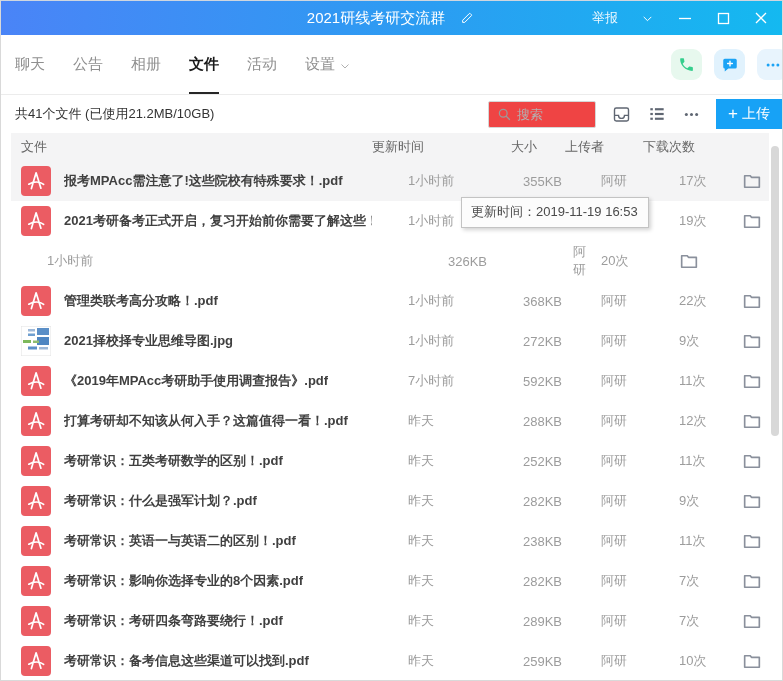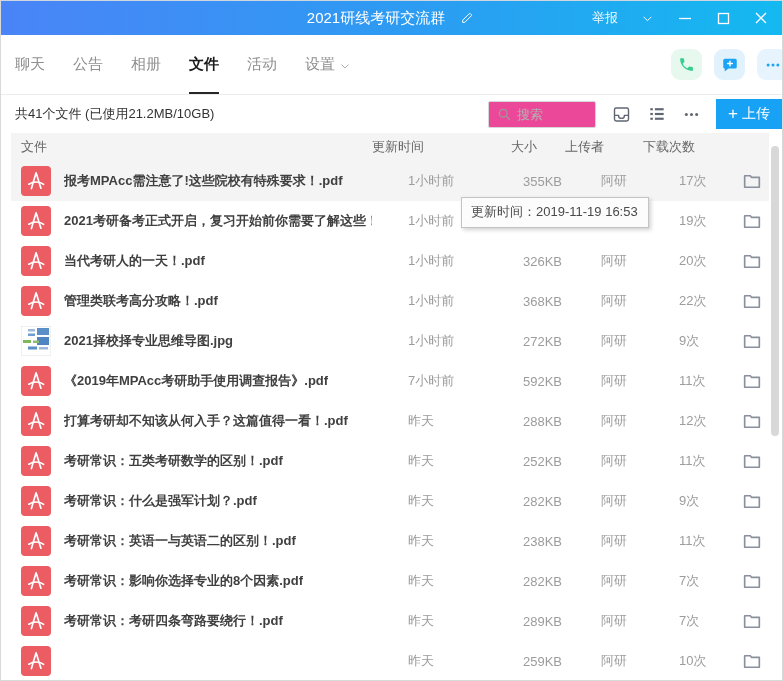--- a/index.html
+++ b/index.html
@@ -49,21 +49,21 @@
   .ic-phone { background:#e7f8ee; }
   .ic-msg   { background:#e1f2fd; }
   .ic-more  { background:#e8f4fd; }
 
   
   .toolbar { height:38px; display:flex; align-items:center; padding:0 0 0 14px; background:#fff; }
   .summary { font-size:13px; color:#333; }
   .tools { margin-left:auto; display:flex; align-items:center; gap:15px; }
   .searchbox {
     width:108px; height:27px; border:1px solid #d6d6d6; border-radius:2px;
-    display:flex; align-items:center; gap:5px; padding:0 8px; background:#ec4899;
+    display:flex; align-items:center; gap:5px; padding:0 8px; background:#ef4444;
   }
   .searchbox input {
     border:none; outline:none; width:70px; font-size:13px; color:#333;
     font-family:inherit; background:transparent;
   }
   .searchbox input::placeholder { color:#b3b3b3; }
   .tool-ic { display:flex; align-items:center; cursor:pointer; }
   .upload-btn {
     height:30px; min-width:66px; background:#17a2f6; color:#fff; border:none;
     font-size:14px; display:flex; align-items:center; justify-content:center; gap:4px;
@@ -278,29 +278,20 @@
     <div class="meta">阿研</div>
     <div class="meta">19次</div>
     <div class="folder-cell">
             <svg width="22" height="22" viewBox="0 0 24 24">
               <path d="M4 18.8V6.3h6.1l1.3 1.7H20v10.8H4z" fill="none" stroke="#8a909c" stroke-width="1.8" stroke-linejoin="round"></path>
             </svg>
           </div>
   </div>
 
   <div class="grid row">
-    <div class="name-cell">
-      <span class="file-icon">
-              <svg width="30" height="30" viewBox="0 0 30 30">
-                <rect width="30" height="30" rx="4" fill="#eb5c63"></rect>
-                <path d="M15.1 6.8 10.4 22.6 M15.1 6.8 19.9 22.2 M7.8 18.2c4.6-2.9 11.2-3.1 14.8.2" fill="none" stroke="#fff" stroke-width="1.7" stroke-linecap="round"></path>
-              </svg>
-            </span>
-      <span class="file-name">当代考研人的一天！.pdf</span>
-    </div>
     <div class="meta">1小时前</div>
     <div class="meta c-right">326KB</div>
     <div></div>
     <div class="meta">阿研</div>
     <div class="meta">20次</div>
     <div class="folder-cell">
             <svg width="22" height="22" viewBox="0 0 24 24">
               <path d="M4 18.8V6.3h6.1l1.3 1.7H20v10.8H4z" fill="none" stroke="#8a909c" stroke-width="1.8" stroke-linejoin="round"></path>
             </svg>
           </div>
@@ -512,20 +503,21 @@
   </div>
 
   <div class="grid row">
     <div class="name-cell">
       <span class="file-icon">
               <svg width="30" height="30" viewBox="0 0 30 30">
                 <rect width="30" height="30" rx="4" fill="#eb5c63"></rect>
                 <path d="M15.1 6.8 10.4 22.6 M15.1 6.8 19.9 22.2 M7.8 18.2c4.6-2.9 11.2-3.1 14.8.2" fill="none" stroke="#fff" stroke-width="1.7" stroke-linecap="round"></path>
               </svg>
             </span>
+      <span class="file-name">考研常识：备考信息这些渠道可以找到.pdf</span>
     </div>
     <div class="meta">昨天</div>
     <div class="meta c-right">259KB</div>
     <div></div>
     <div class="meta">阿研</div>
     <div class="meta">10次</div>
     <div class="folder-cell">
             <svg width="22" height="22" viewBox="0 0 24 24">
               <path d="M4 18.8V6.3h6.1l1.3 1.7H20v10.8H4z" fill="none" stroke="#8a909c" stroke-width="1.8" stroke-linejoin="round"></path>
             </svg>

